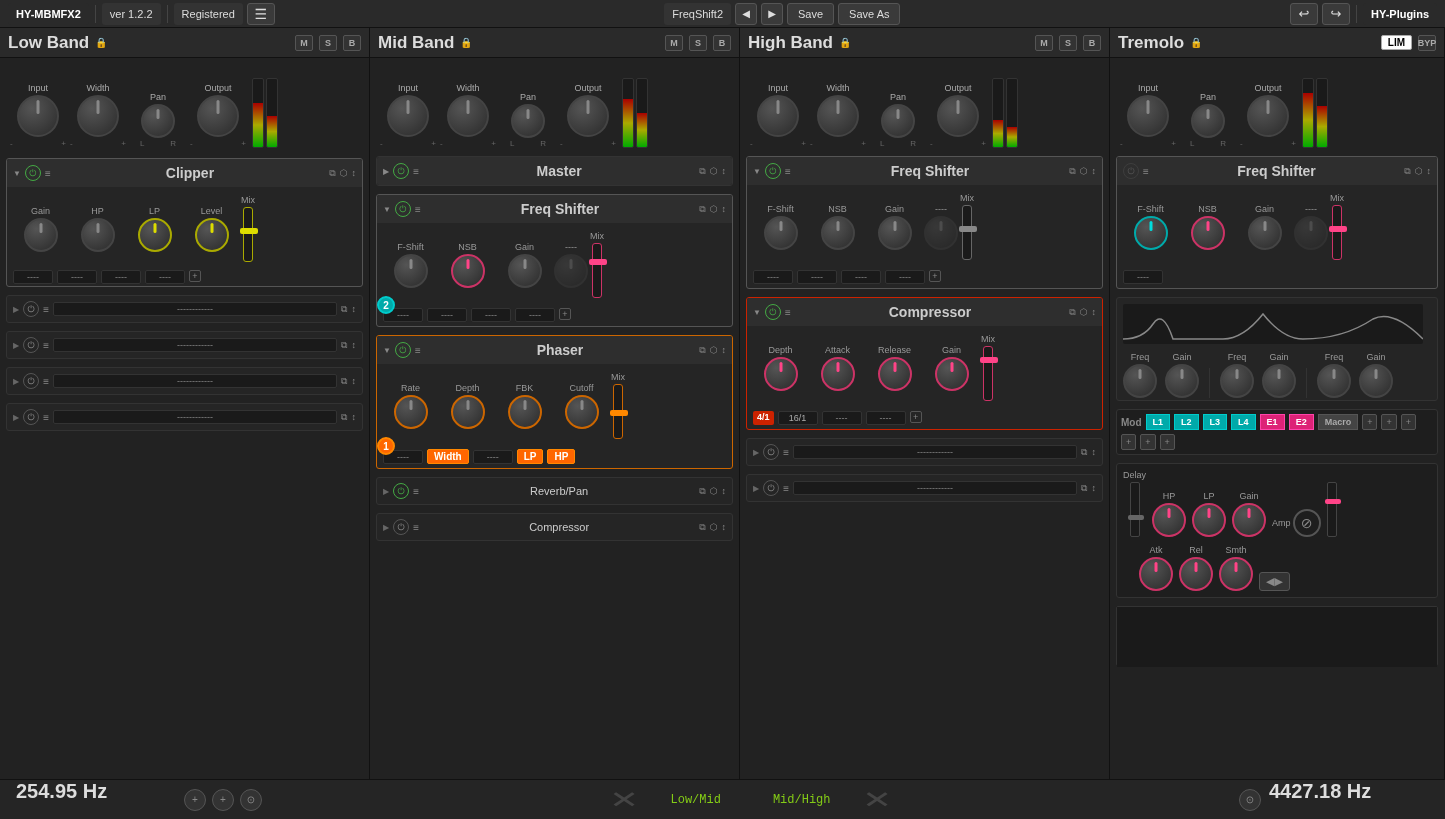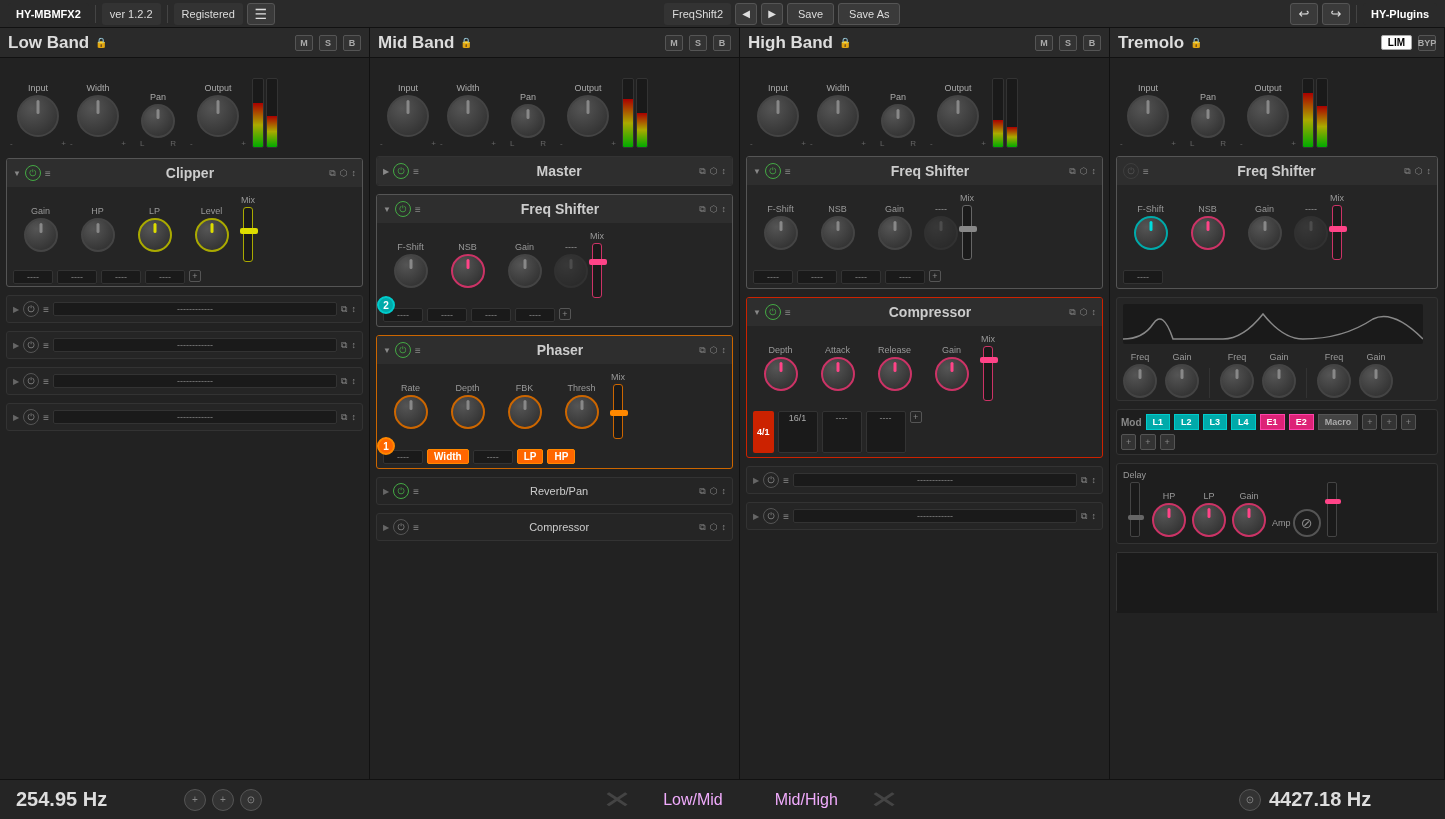--- a/index.html
+++ b/index.html
@@ -328,21 +328,20 @@
       cursor: pointer;
     }
     .vfader.pink-fader { border-color: #cc3366; }
     .vfader.pink-fader .vfader-handle { background: #ff4488; }
     .vfader.yellow-fader { border-color: #aaaa00; }
     .vfader.yellow-fader .vfader-handle { background: #dddd00; }
 
     
     .bottom-bar {
       display: flex;
-      align-items: center;
       background: #252525;
       height: 40px;
       border-top: 1px solid #111;
       padding: 0 16px;
       gap: 8px;
     }
     .freq-display {
       font-size: 20px;
       color: #ddd;
       font-weight: bold;
@@ -355,23 +354,24 @@
     }
     .bottom-btn {
       width: 22px; height: 22px;
       border-radius: 50%;
       border: 1px solid #555;
       display: flex; align-items: center; justify-content: center;
       cursor: pointer; font-size: 10px; color: #888;
       background: #333;
     }
     .crossfader-label {
-      font-size: 16px;
-      color: #f0abfc;
+      font-size: 12px;
+      color: #84cc16;
       padding: 0 16px;
+      font-family: Liberation Mono, monospace;
     }
 
     
     .band-badge {
       position: absolute;
       bottom: 8px;
       left: 8px;
       width: 18px;
       height: 18px;
       border-radius: 50%;
@@ -396,21 +396,21 @@
       padding: 1px 6px;
       font-size: 10px;
       cursor: pointer;
       font-weight: bold;
     }
     .red-badge {
       background: #cc2200;
       color: #fff;
       border: none;
       border-radius: 2px;
-      padding: 16px 4px;
+      padding: 1px 4px;
       font-size: 9px;
       font-weight: bold;
     }
 
     
     .mod-section {
       background: #1e1e1e;
       border: 1px solid #333;
       margin: 4px 6px;
       border-radius: 3px;
@@ -753,21 +753,21 @@
         </div>
         <div class="effect-knob-group">
           <div class="effect-knob-label">Depth</div>
           <div class="knob sm" style="border-color:#cc6600"></div>
         </div>
         <div class="effect-knob-group">
           <div class="effect-knob-label">FBK</div>
           <div class="knob sm" style="border-color:#cc6600"></div>
         </div>
         <div class="effect-knob-group">
-          <div class="effect-knob-label">Thresh</div>
+          <div class="effect-knob-label">Cutoff</div>
           <div class="knob sm" style="border-color:#cc6600"></div>
         </div>
         <div style="display:flex;flex-direction:column;align-items:center;gap:2px">
           <div class="effect-knob-label">Mix</div>
           <div class="vfader" style="height:55px;border-color:#cc6600">
             <div class="vfader-handle" style="top:25px;background:#ff8800"></div>
           </div>
         </div>
         <div class="band-badge orange" style="position:absolute;bottom:-10px;left:0">1</div>
       </div>
@@ -1129,20 +1129,36 @@
         </div>
         <div style="display:flex;align-items:center;gap:2px">
           <div class="eq-label">Amp</div>
           <div style="width:28px;height:28px;border-radius:50%;border:2px solid #555;display:flex;align-items:center;justify-content:center;color:#888;font-size:14px;cursor:pointer">⊘</div>
         </div>
         <div style="display:flex;flex-direction:column;align-items:center;gap:2px">
           <div style="width:10px;height:55px;background:#1a1a1a;border:1px solid #444;border-radius:2px;position:relative;cursor:pointer">
             <div style="position:absolute;bottom:60%;left:-3px;width:16px;height:5px;background:#ff4488;border-radius:2px"></div>
           </div>
         </div>
+      </div>
+      <div style="display:flex;align-items:flex-end;gap:6px;margin-top:8px;flex-wrap:wrap">
+        <div style="width:10px;height:30px;"></div>
+        <div class="eq-group">
+          <div class="eq-label">Atk</div>
+          <div class="knob sm pink"></div>
+        </div>
+        <div class="eq-group">
+          <div class="eq-label">Rel</div>
+          <div class="knob sm pink"></div>
+        </div>
+        <div class="eq-group">
+          <div class="eq-label">Smth</div>
+          <div class="knob sm pink"></div>
+        </div>
+        <div style="display:flex;align-items:center;justify-content:center;padding:2px 6px;background:#333;border:1px solid #555;border-radius:3px;cursor:pointer;color:#888;font-size:11px">◀▶</div>
       </div>
     </div>
 
     <div class="waveform-display">
       <svg width="100%" height="60">
         <rect width="100%" height="60" fill="#1a1a1a"></rect>
       </svg>
     </div>
   </div>
 </div>

